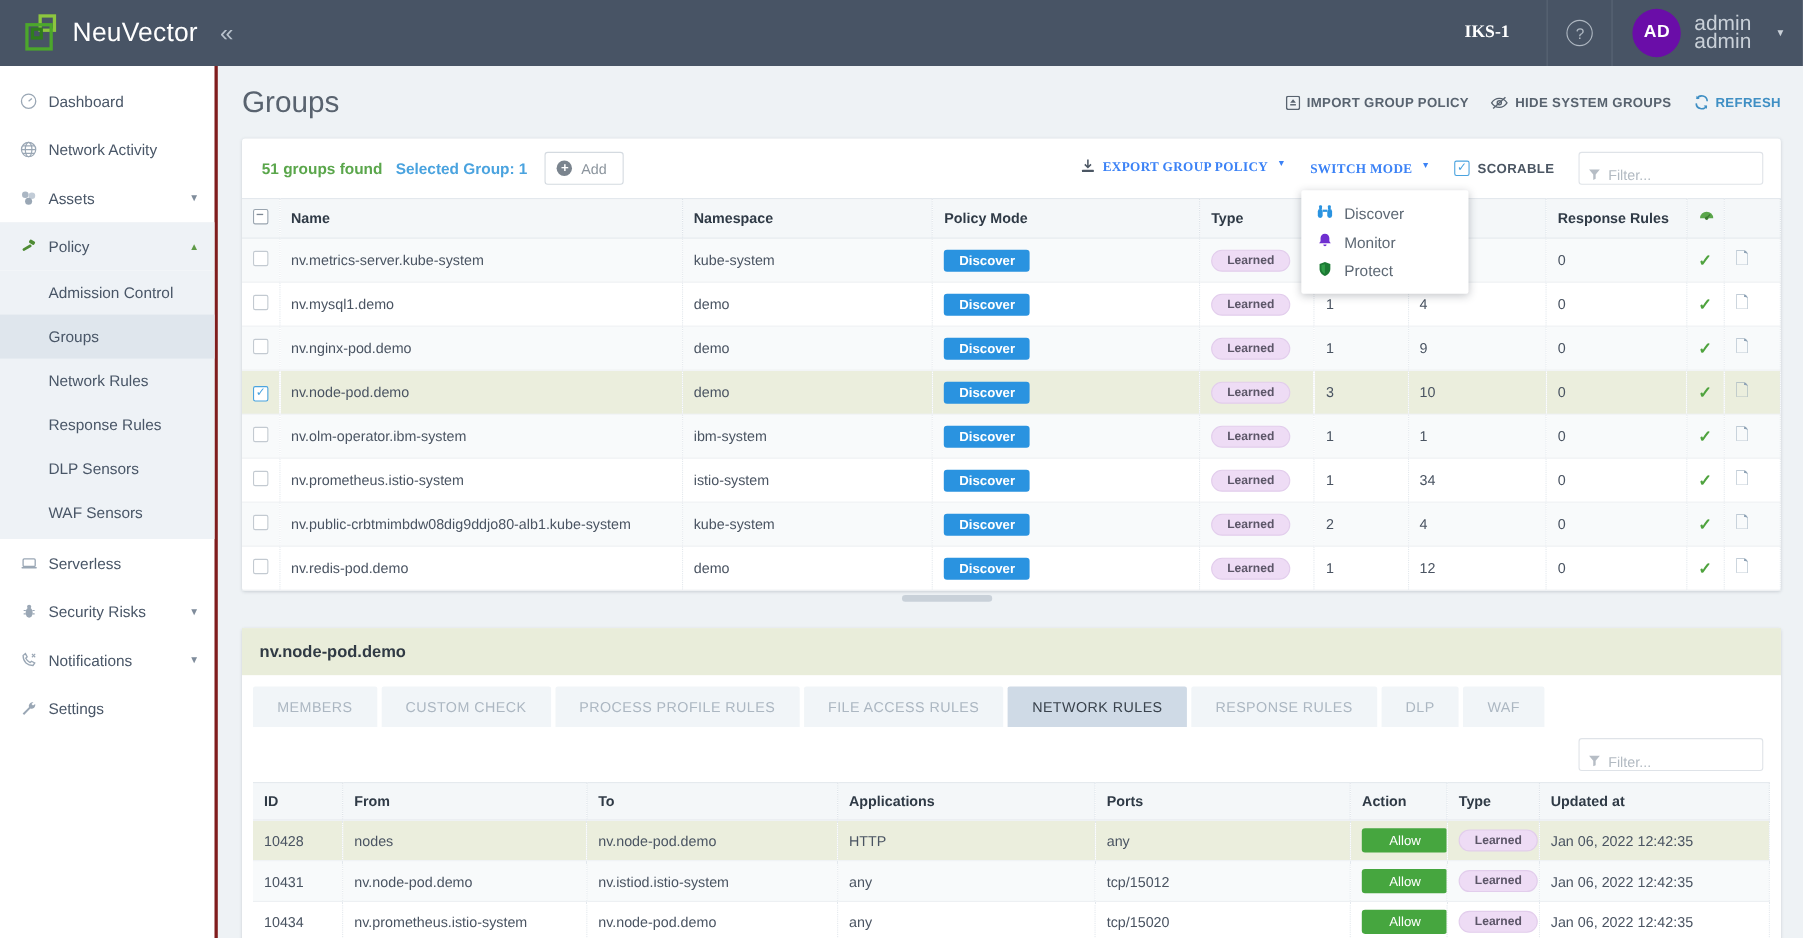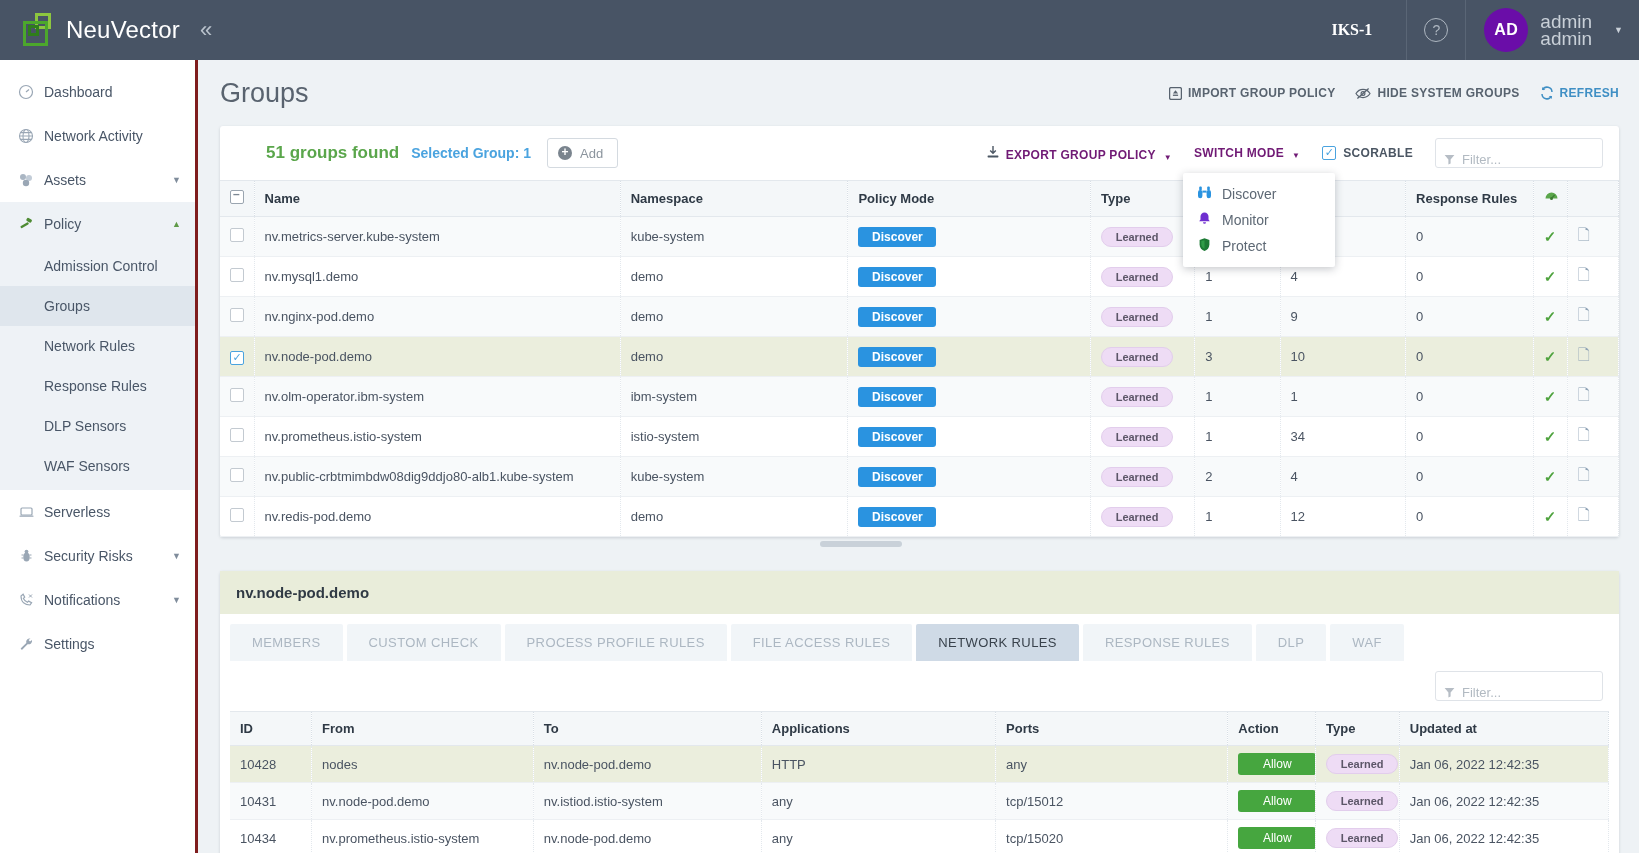--- a/index.html
+++ b/index.html
@@ -102,37 +102,37 @@
   .head-btn .ic { display: inline-flex; color: #58636f; }
   .head-btn.refresh { color: #3f8fc4; }
   .head-btn.refresh .ic { color: #3f8fc4; }
 
   
   .card {
     background: #fff; border-radius: 3px; box-shadow: 0 1px 3px rgba(40,55,70,.18);
     margin: 0 20px 0 22px;
   }
   .card-toolbar { display: flex; align-items: center; height: 54px; padding: 0 16px 0 18px; }
-  .count-found { color: #5aa64b; font-size: 17px; font-weight: bold; margin-left: 28px; }
+  .count-found { color: #5aa64b; font-size: 14px; font-weight: bold; }
   .selected-group { color: #4aa3df; font-size: 14px; font-weight: bold; margin-left: 12px; }
   .add-btn {
     margin-left: 16px; height: 30px; padding: 0 14px 0 10px; background: #fff;
     border: 1px solid #d4dae0; border-radius: 3px; color: #8b949d; font-size: 13px;
     display: flex; align-items: center; gap: 8px; cursor: pointer;
     font-family: "Liberation Sans", sans-serif;
   }
   .add-btn .plus {
     width: 14px; height: 14px; border-radius: 50%; background: #7a848e; color: #fff;
     font-size: 12px; line-height: 13px; text-align: center; font-weight: bold;
   }
   .toolbar-right { margin-left: auto; display: flex; align-items: center; gap: 22px; }
   .tb-btn {
-    display: flex; align-items: flex-end; gap: 6px; font-size: 12px; font-weight: bold;
-    color: #701a75; letter-spacing: .3px; cursor: pointer; background: none; border: none;
-    font-family: Liberation Sans, sans-serif; position: relative;
+    display: flex; align-items: flex-start; gap: 6px; font-size: 12px; font-weight: bold;
+    color: #3b82f6; letter-spacing: .3px; cursor: pointer; background: none; border: none;
+    font-family: Liberation Serif, serif; position: relative;
   }
   .tb-caret { font-size: 8px; margin-left: 2px; }
   .scorable { display: flex; align-items: center; gap: 7px; cursor: pointer; }
   .sc-check {
     width: 14px; height: 14px; border: 1.5px solid #4aa3df; border-radius: 2px;
     color: #4aa3df; font-size: 11px; line-height: 11px; text-align: center;
   }
   .scorable-label { font-size: 12px; font-weight: bold; color: #4b5663; letter-spacing: .3px; }
   .filter-box {
     width: 168px; height: 30px; border: 1px solid #dfe3e8; border-radius: 3px;

